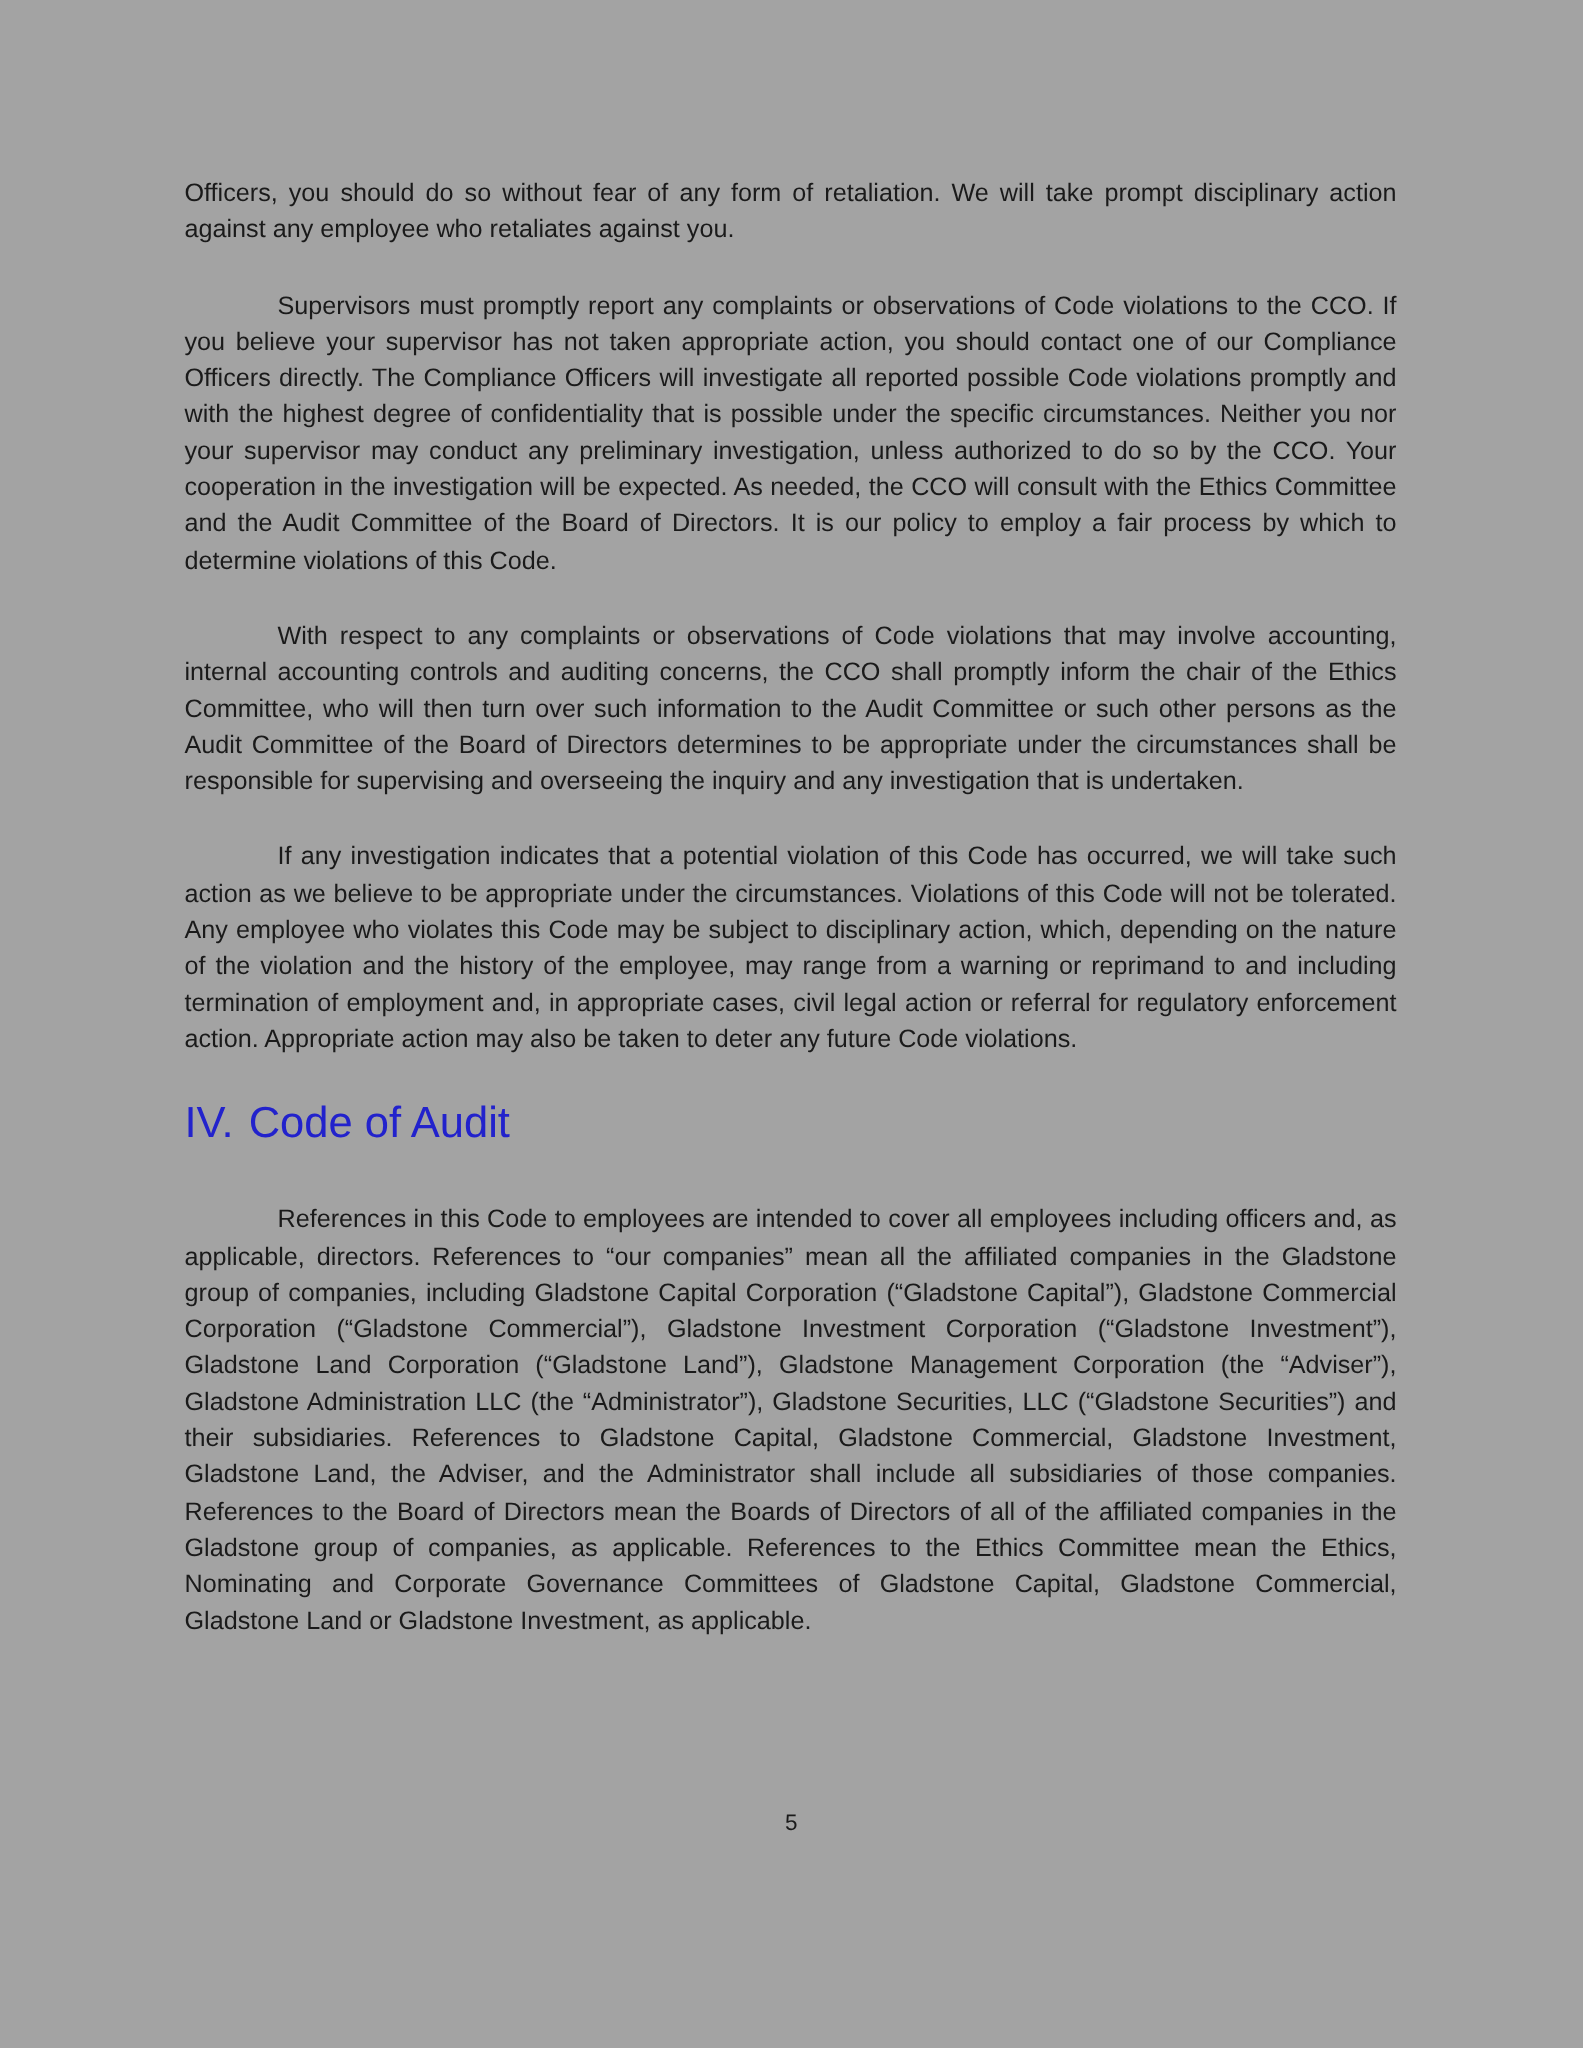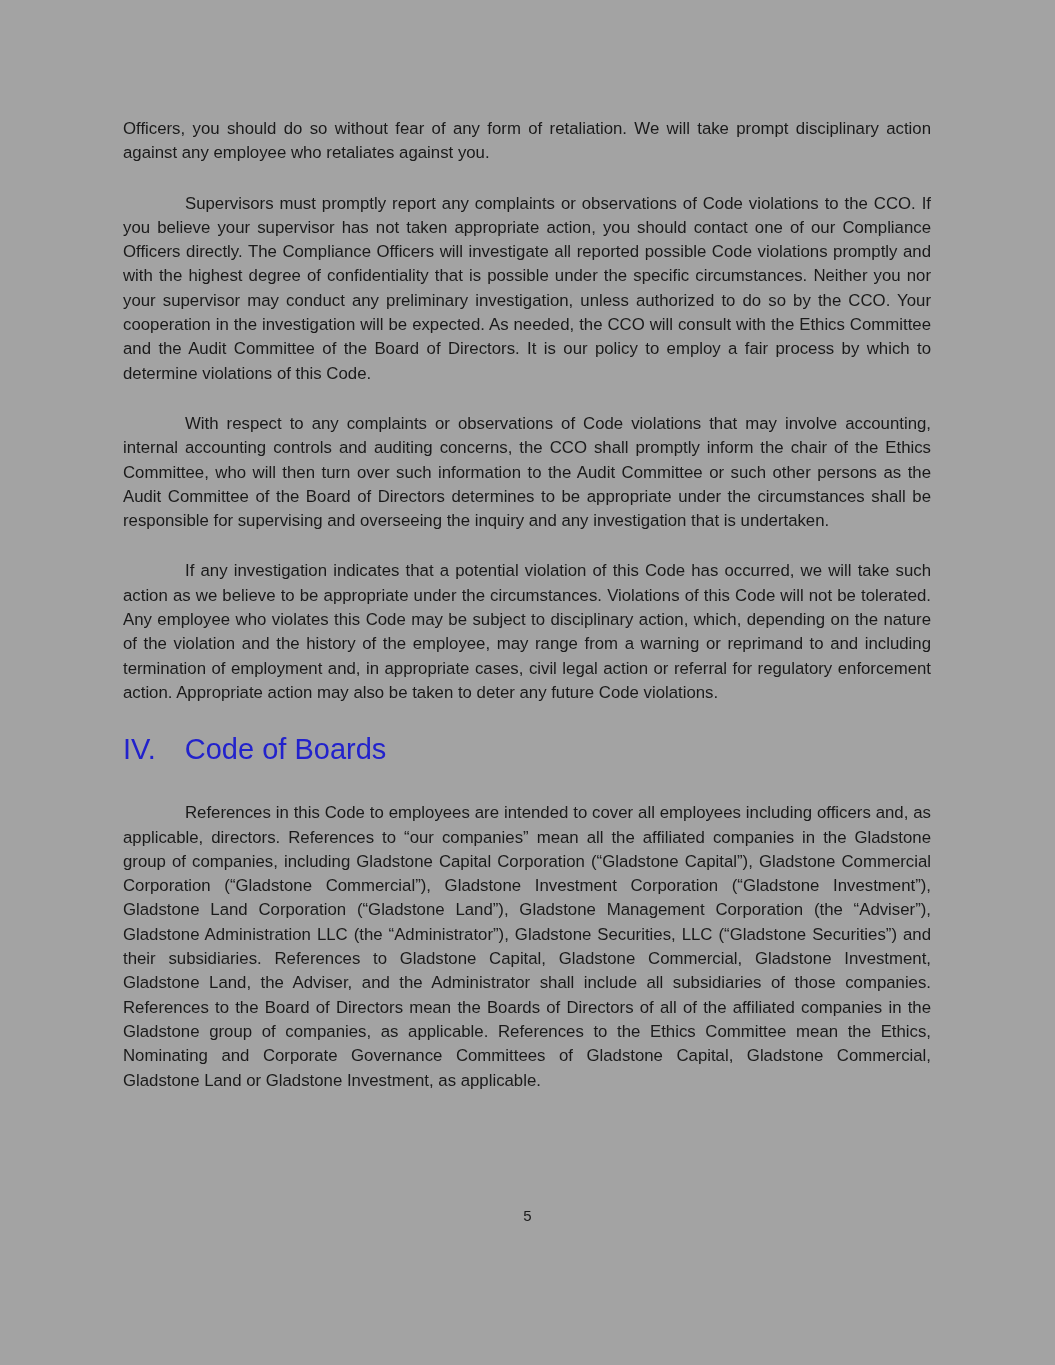--- a/index.html
+++ b/index.html
@@ -36,21 +36,21 @@
   .section-heading {
     display: flex;
     align-items: baseline;
     margin: 27px 0 35px 0;
     font-size: 29px;
     font-weight: normal;
     color: #2222cc;
     line-height: 34px;
   }
   .section-heading .num {
-    margin-right: 29px;
+    margin-right: 10px;
   }
   .page-number {
     position: absolute;
     top: 1207px;
     left: 0;
     width: 100%;
     text-align: center;
     font-size: 15px;
     color: #1a1a1a;
   }
@@ -64,21 +64,21 @@
     <p class="para">Officers, you should do so without fear of any form of retaliation.  We will take prompt disciplinary action against any employee who retaliates against you.</p>
 
     <p class="para indent">Supervisors must promptly report any complaints or observations of Code violations to the CCO. If you believe your supervisor has not taken appropriate action, you should contact one of our Compliance Officers directly.  The Compliance Officers will investigate all reported possible Code violations promptly and with the highest degree of confidentiality that is possible under the specific circumstances.  Neither you nor your supervisor may conduct any preliminary investigation, unless authorized to do so by the CCO.  Your cooperation in the investigation will be expected. As needed, the CCO will consult with the Ethics Committee and the Audit Committee of the Board of Directors.  It is our policy to employ a fair process by which to determine violations of this Code.</p>
 
     <p class="para indent">With respect to any complaints or observations of Code violations that may involve accounting, internal accounting controls and auditing concerns, the CCO shall promptly inform the chair of the Ethics Committee, who will then turn over such information to the Audit Committee or such other persons as the Audit Committee of the Board of Directors determines to be appropriate under the circumstances shall be responsible for supervising and overseeing the inquiry and any investigation that is undertaken.</p>
 
     <p class="para indent">If any investigation indicates that a potential violation of this Code has occurred, we will take such action as we believe to be appropriate under the circumstances. Violations of this Code will not be tolerated.  Any employee who violates this Code may be subject to disciplinary action, which, depending on the nature of the violation and the history of the employee, may range from a warning or reprimand to and including termination of employment and, in appropriate cases, civil legal action or referral for regulatory enforcement action.  Appropriate action may also be taken to deter any future Code violations.</p>
 
     <h1 class="section-heading">
       <span class="num">IV.</span>
-      <span class="title">Code of Boards</span>
+      <span class="title">Code of Audit</span>
     </h1>
 
     <p class="para indent">References in this Code to employees are intended to cover all employees including officers and, as applicable, directors. References to “our companies” mean all the affiliated companies in the Gladstone group of companies, including Gladstone Capital Corporation (“Gladstone Capital”), Gladstone Commercial Corporation (“Gladstone Commercial”), Gladstone Investment Corporation (“Gladstone Investment”), Gladstone Land Corporation (“Gladstone Land”), Gladstone Management Corporation (the “Adviser”), Gladstone Administration LLC (the “Administrator”), Gladstone Securities, LLC (“Gladstone Securities”) and their subsidiaries. References to Gladstone Capital, Gladstone Commercial, Gladstone Investment, Gladstone Land, the Adviser, and the Administrator shall include all subsidiaries of those companies.  References to the Board of Directors mean the Boards of Directors of all of the affiliated companies in the Gladstone group of companies, as applicable.  References to the Ethics Committee mean the Ethics, Nominating and Corporate Governance Committees of Gladstone Capital, Gladstone Commercial, Gladstone Land or Gladstone Investment, as applicable.</p>
 
   </div>
 
   <div class="page-number">5</div>
 </div>
 
 </body></html>

